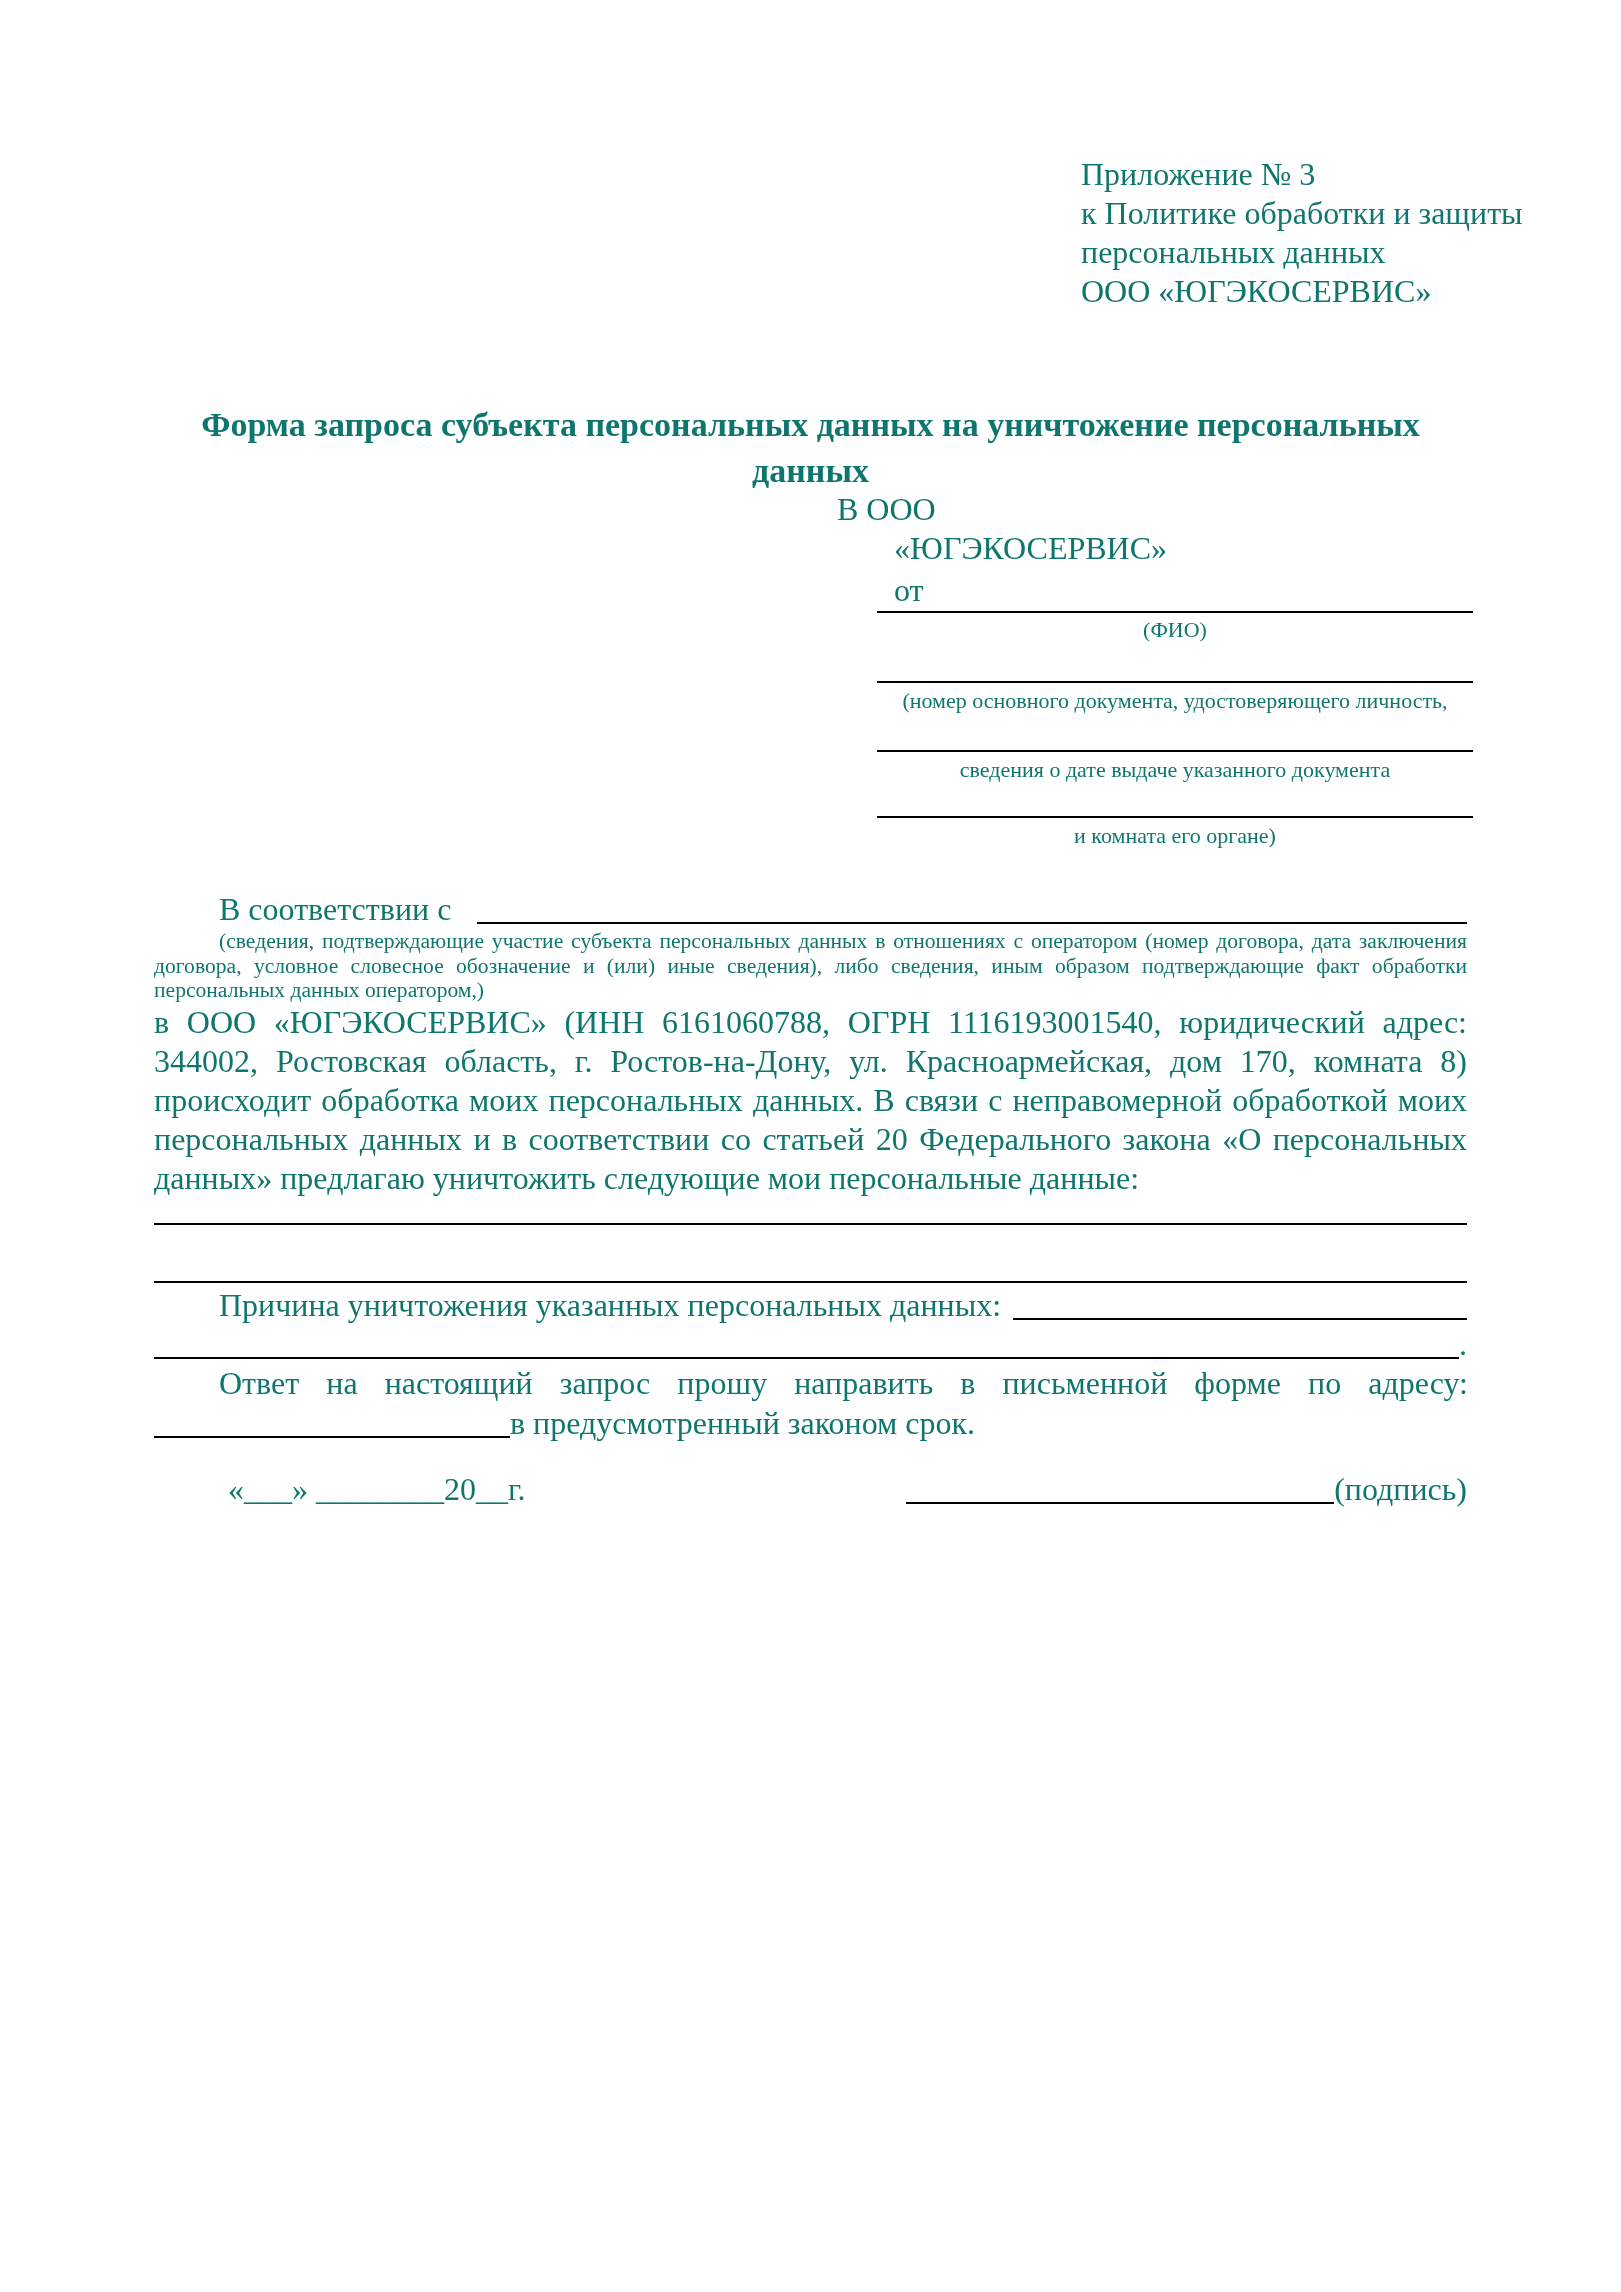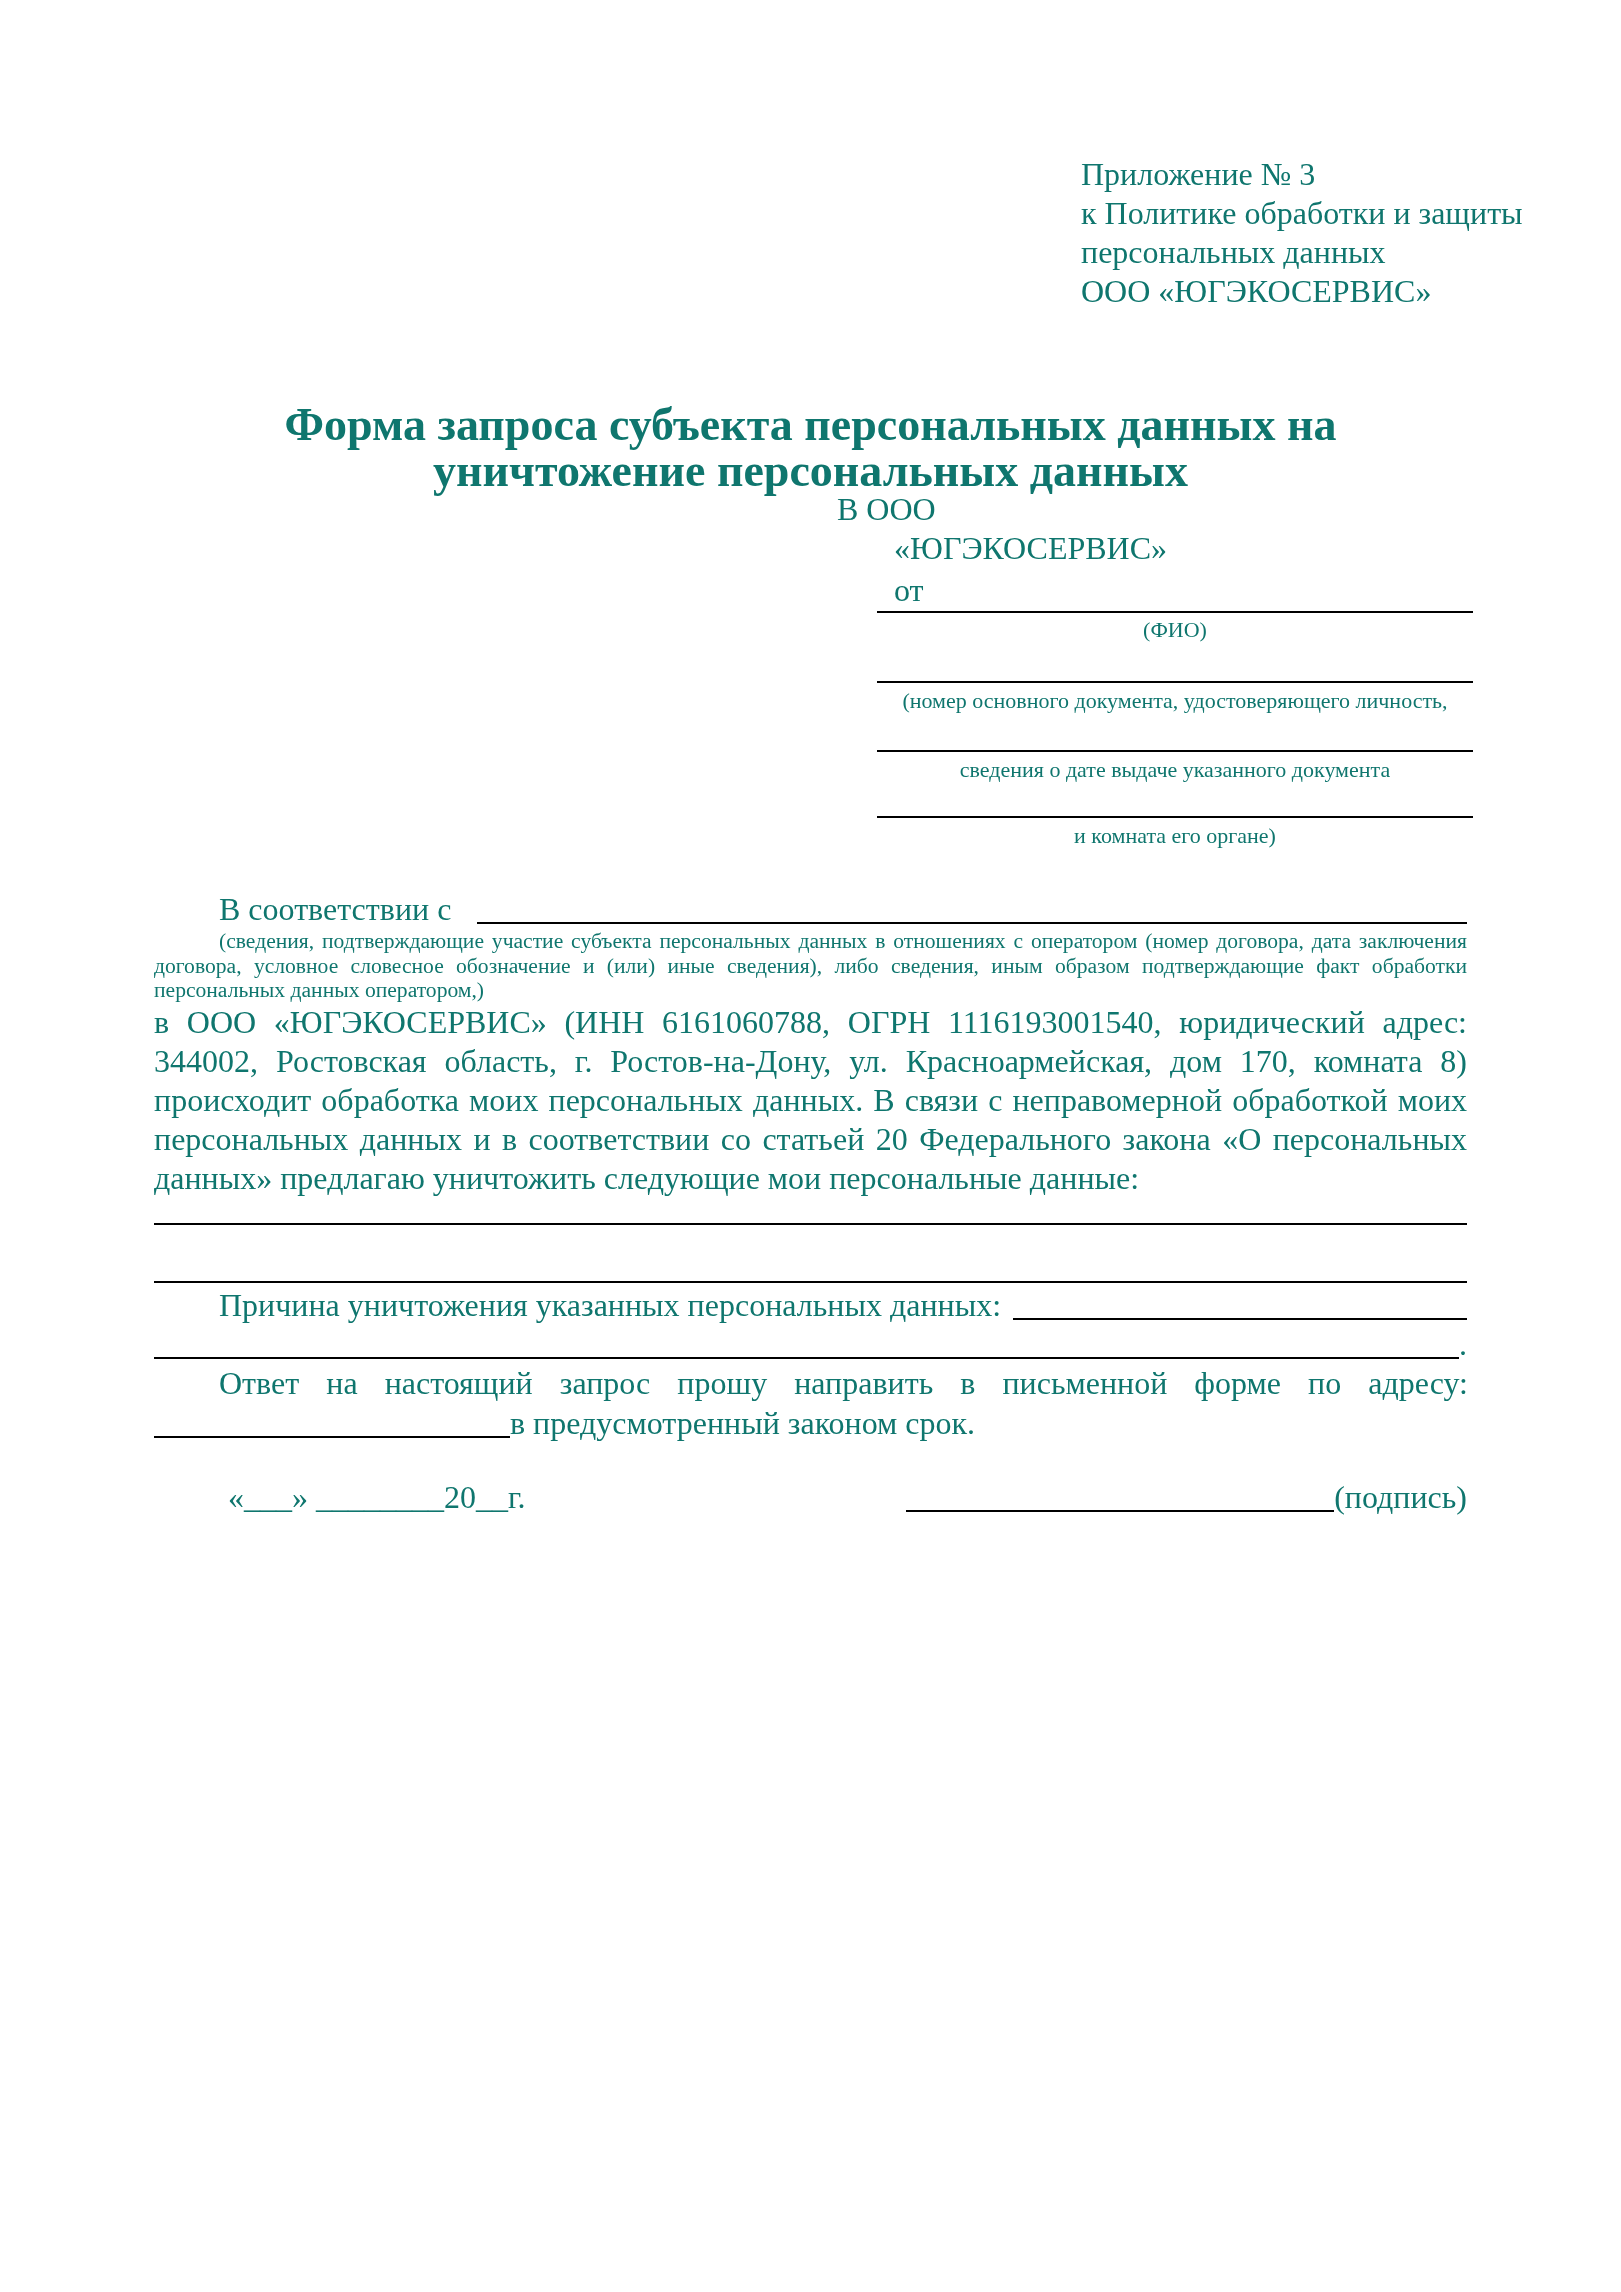--- a/index.html
+++ b/index.html
@@ -16,21 +16,21 @@
   .abs { position:absolute; }
 
   
   .header-note { left:1081px; top:155px; }
   .header-note div { white-space:nowrap; }
 
   
   .doc-title {
     left:154px; top:402px; width:1313px;
     text-align:center; font-weight:bold;
-    font-size:46px; line-height:46px;
+    font-size:34px; line-height:46px;
   }
 
   
   .addr-1 { left:837px; top:490px; white-space:nowrap; }
   .addr-2 { left:894px; top:529px; white-space:nowrap; }
   .addr-3 { left:894px; top:571px; white-space:nowrap; }
 
   
   .rule { left:877px; width:596px; height:0; border-top:2.9px solid #000; }
   .caption {
@@ -49,21 +49,21 @@
   .small-note {
     font-size:21.6px; line-height:24.5px;
     text-align:justify; text-indent:65px;
   }
   .just { text-align:justify; }
   .stretch-last { text-align:justify; text-align-last:justify;font-family:Liberation Serif, serif; }
 
   .blank-rule { left:154px; width:1313px; height:0; border-top:2.9px solid #000; }
 
   .footer-row { display:flex; align-items:flex-end; }
-  .date-blank { white-space:nowrap; padding-left:74px;margin-top:8px; }
+  .date-blank { white-space:nowrap; padding-left:74px; }
   .footer-spacer { flex:1 1 auto; }
   .sig-line { width:428px; border-bottom:2.9px solid #000; margin-bottom:4.9px; }
   .sig-caption { white-space:nowrap; }
 </style>
 </head>
 <body>
 
 <div class="page">
 
   <div class="abs header-note">

